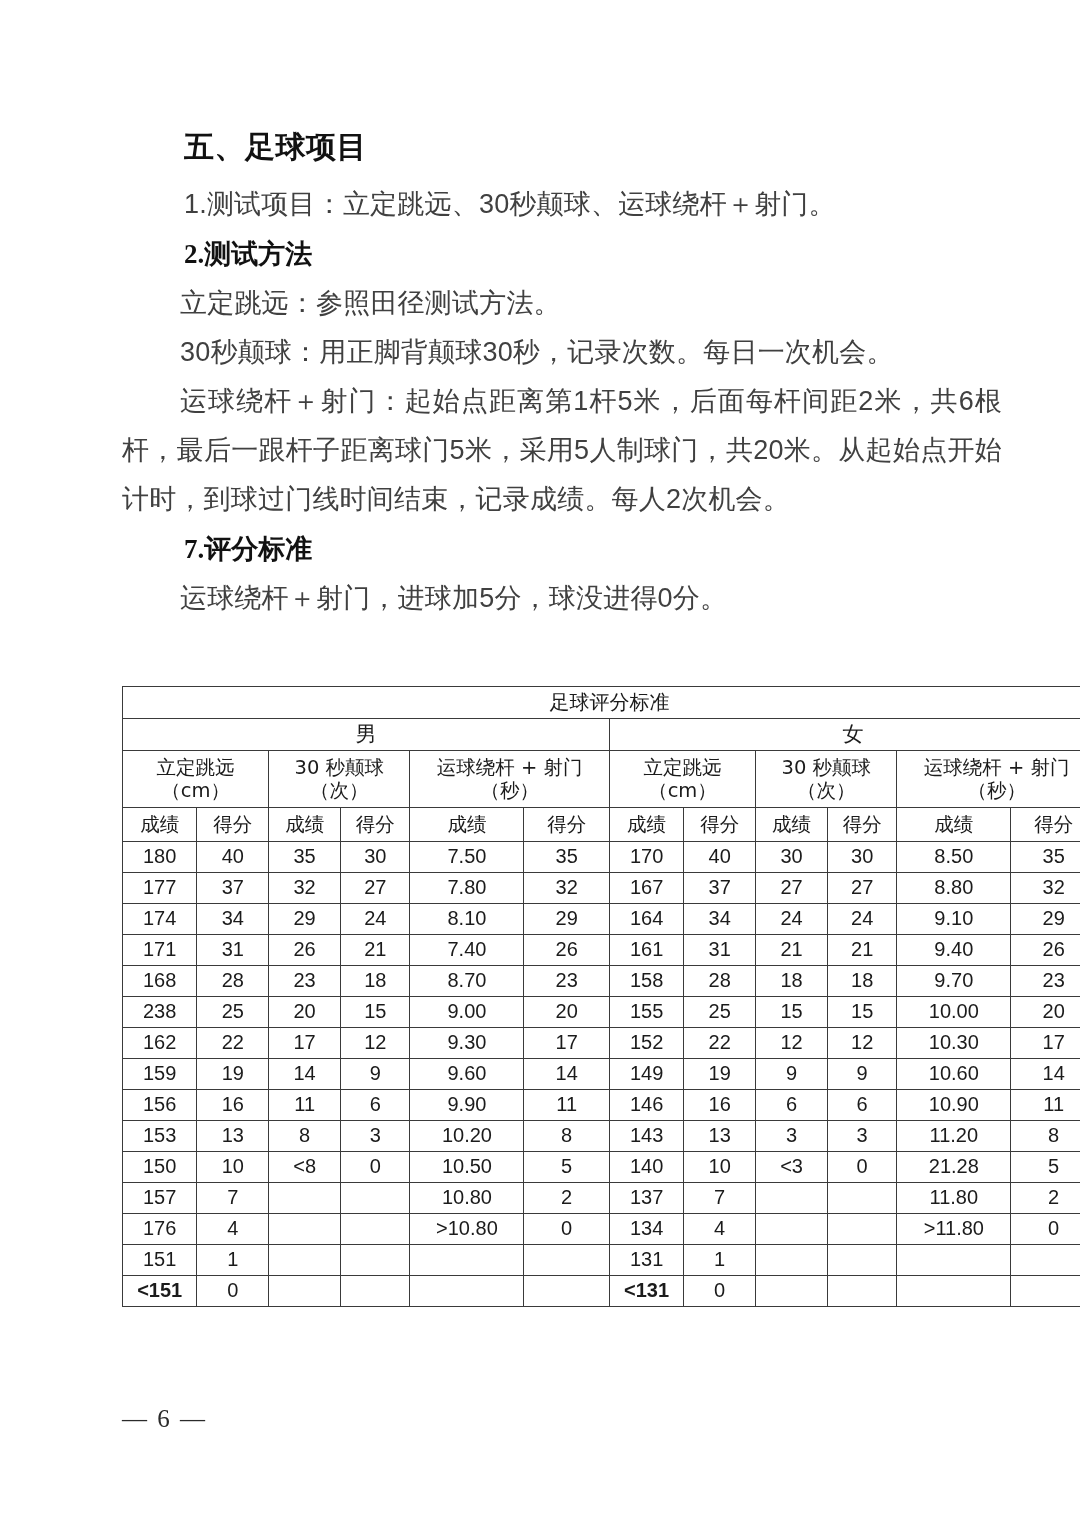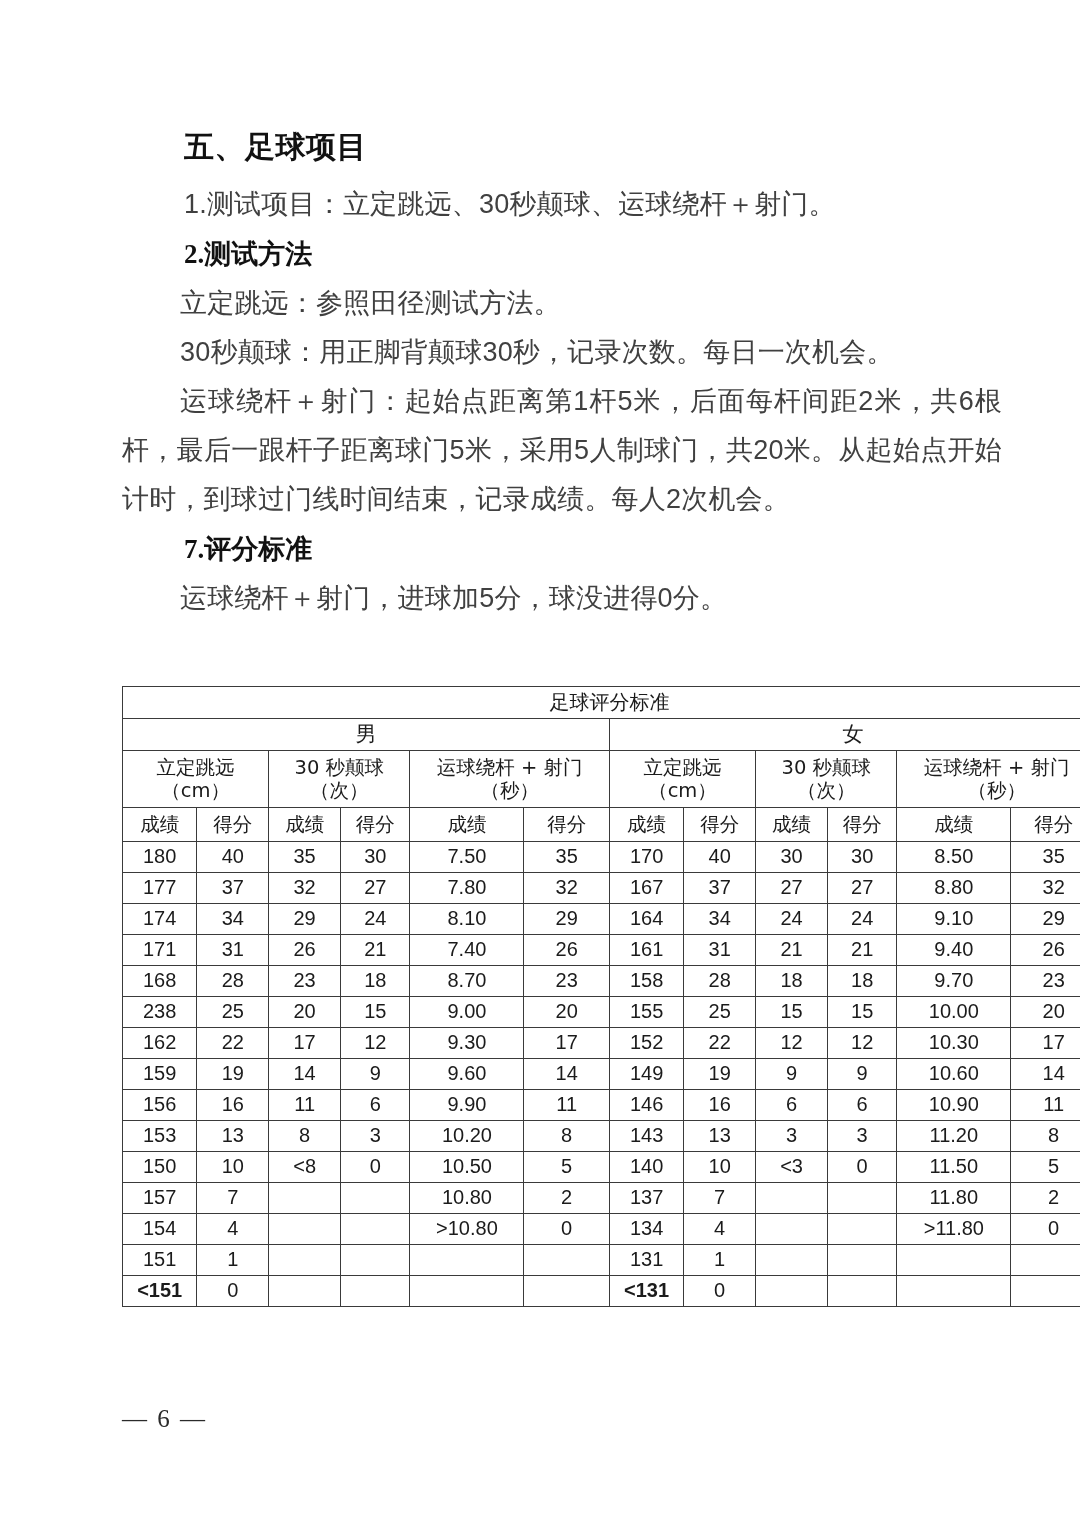--- a/index.html
+++ b/index.html
@@ -385,39 +385,39 @@
             <td>150</td>
             <td>10</td>
             <td>&lt;8</td>
             <td>0</td>
             <td>10.50</td>
             <td>5</td>
             <td>140</td>
             <td>10</td>
             <td>&lt;3</td>
             <td>0</td>
-            <td>11.50</td>
+            <td>21.28</td>
             <td>5</td>
           </tr>
           <tr class="r-data">
             <td>157</td>
             <td>7</td>
             <td></td>
             <td></td>
             <td>10.80</td>
             <td>2</td>
             <td>137</td>
             <td>7</td>
             <td></td>
             <td></td>
             <td>11.80</td>
             <td>2</td>
           </tr>
           <tr class="r-data">
-            <td>154</td>
+            <td>176</td>
             <td>4</td>
             <td></td>
             <td></td>
             <td>&gt;10.80</td>
             <td>0</td>
             <td>134</td>
             <td>4</td>
             <td></td>
             <td></td>
             <td>&gt;11.80</td>

